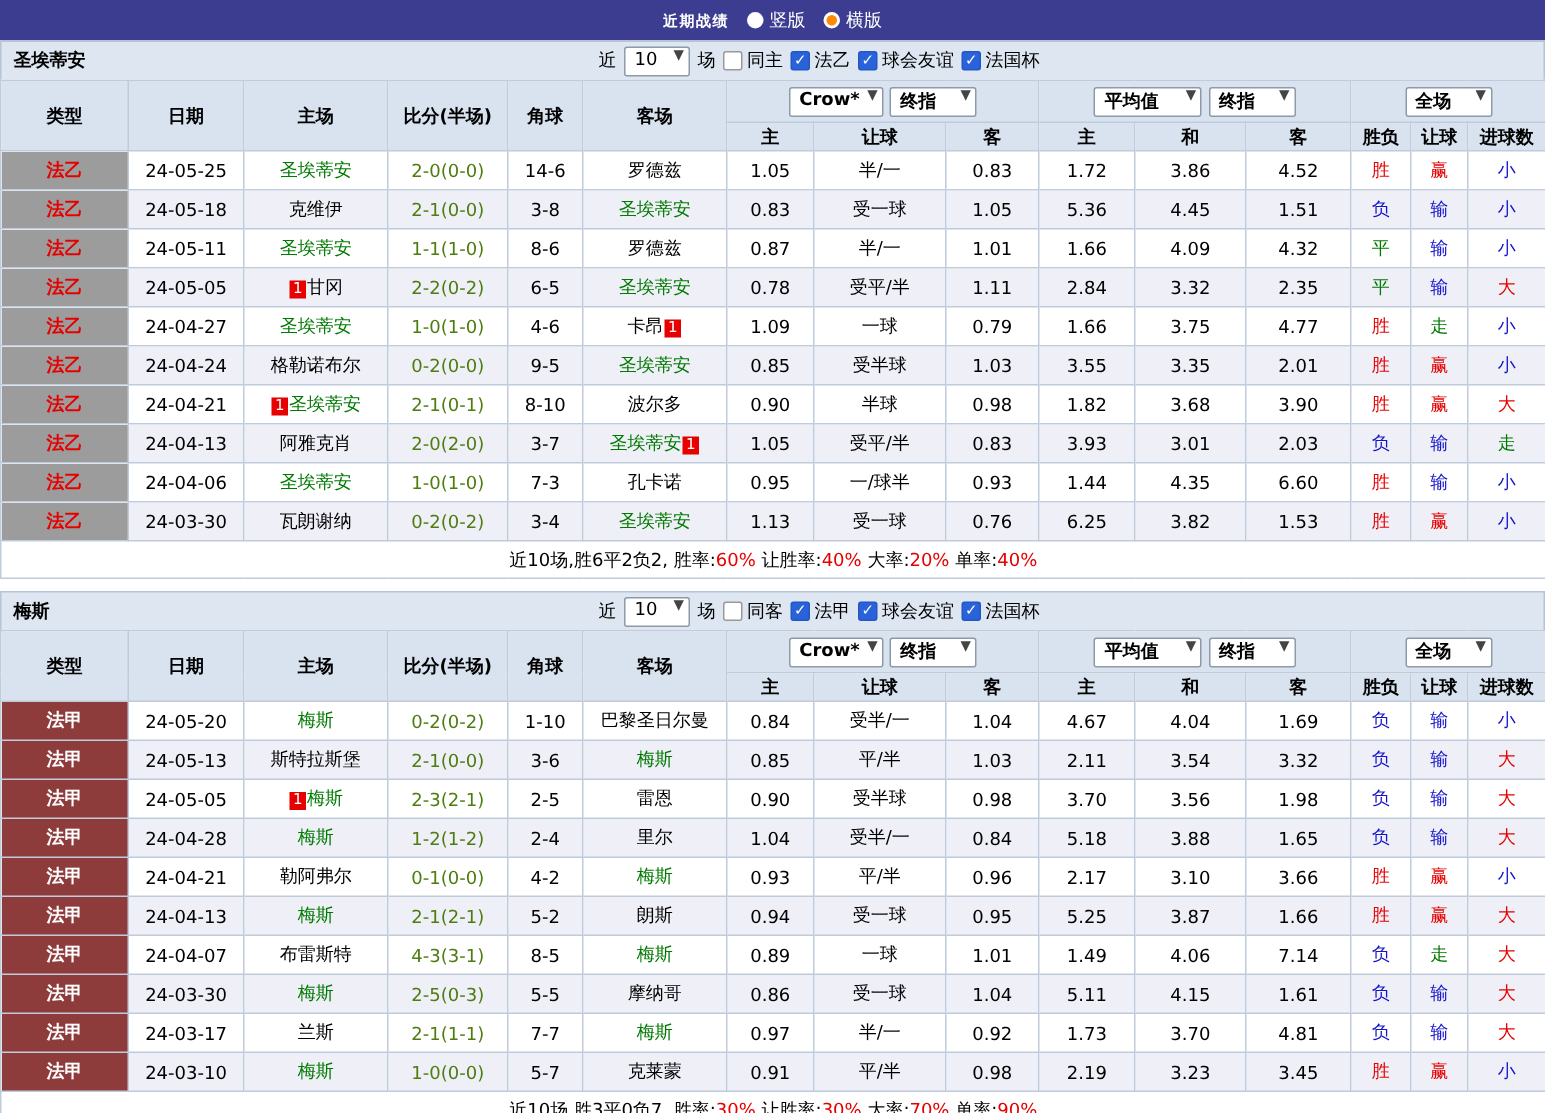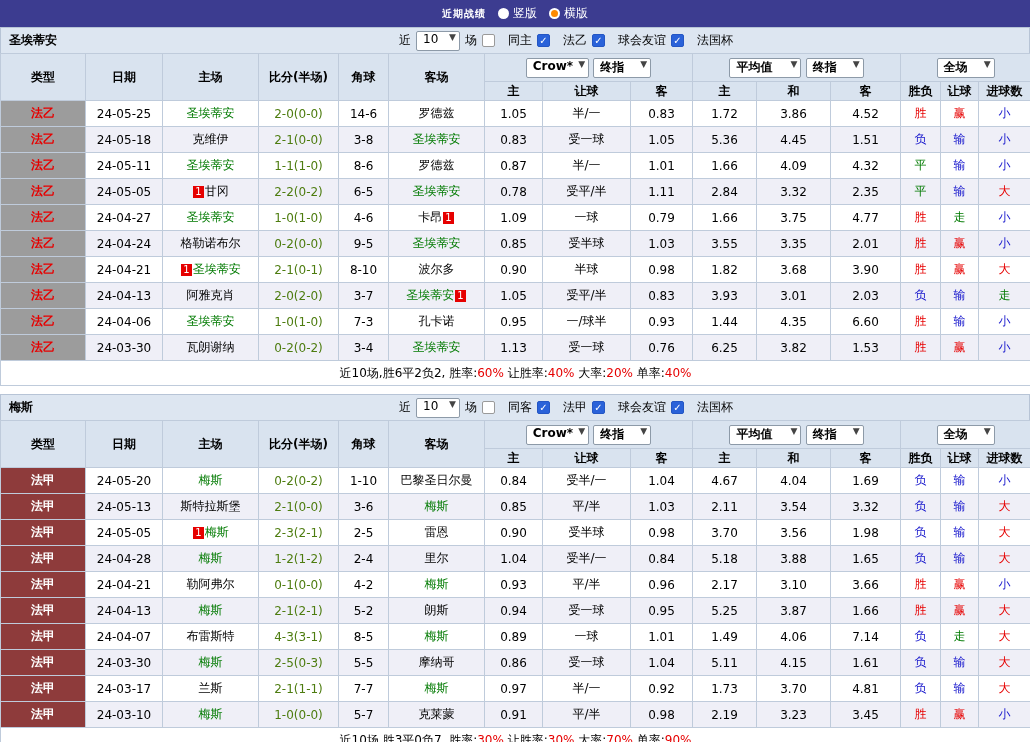--- a/index.html
+++ b/index.html
@@ -25,21 +25,21 @@
     display:flex; align-items:center; padding-left:8px; position:relative;
   }
   .section-bar .team { font-weight:bold; }
   .filters { position:absolute; left:398px; display:flex; align-items:center; gap:5px; }
   .cb {
     width:13px; height:13px; border:1px solid #9a9a9a; background:#fff; border-radius:2px;
     display:inline-flex; align-items:center; justify-content:center;
     font-size:10px; line-height:1; color:#fff;
   }
   .cb.checked { background:#2a62d9; border-color:#2456c4; }
-  .cb-group { display:inline-flex; align-items:center; gap:13px; cursor:pointer; }
+  .cb-group { display:inline-flex; align-items:center; gap:3px; cursor:pointer; }
   
   .dd {
     display:inline-flex; align-items:flex-start; justify-content:space-between;
     background:#fff; border:1px solid #8d9aa8; border-radius:2px;
     height:20px; padding:0 3px 0 6px; gap:5px; vertical-align:middle; cursor:pointer;
   }
   .dd .arr { font-size:9px; color:#444; }
   .dd-sm { min-width:44px; }
   .dd-md { min-width:58px; }
   .dd-lg { min-width:72px; }

